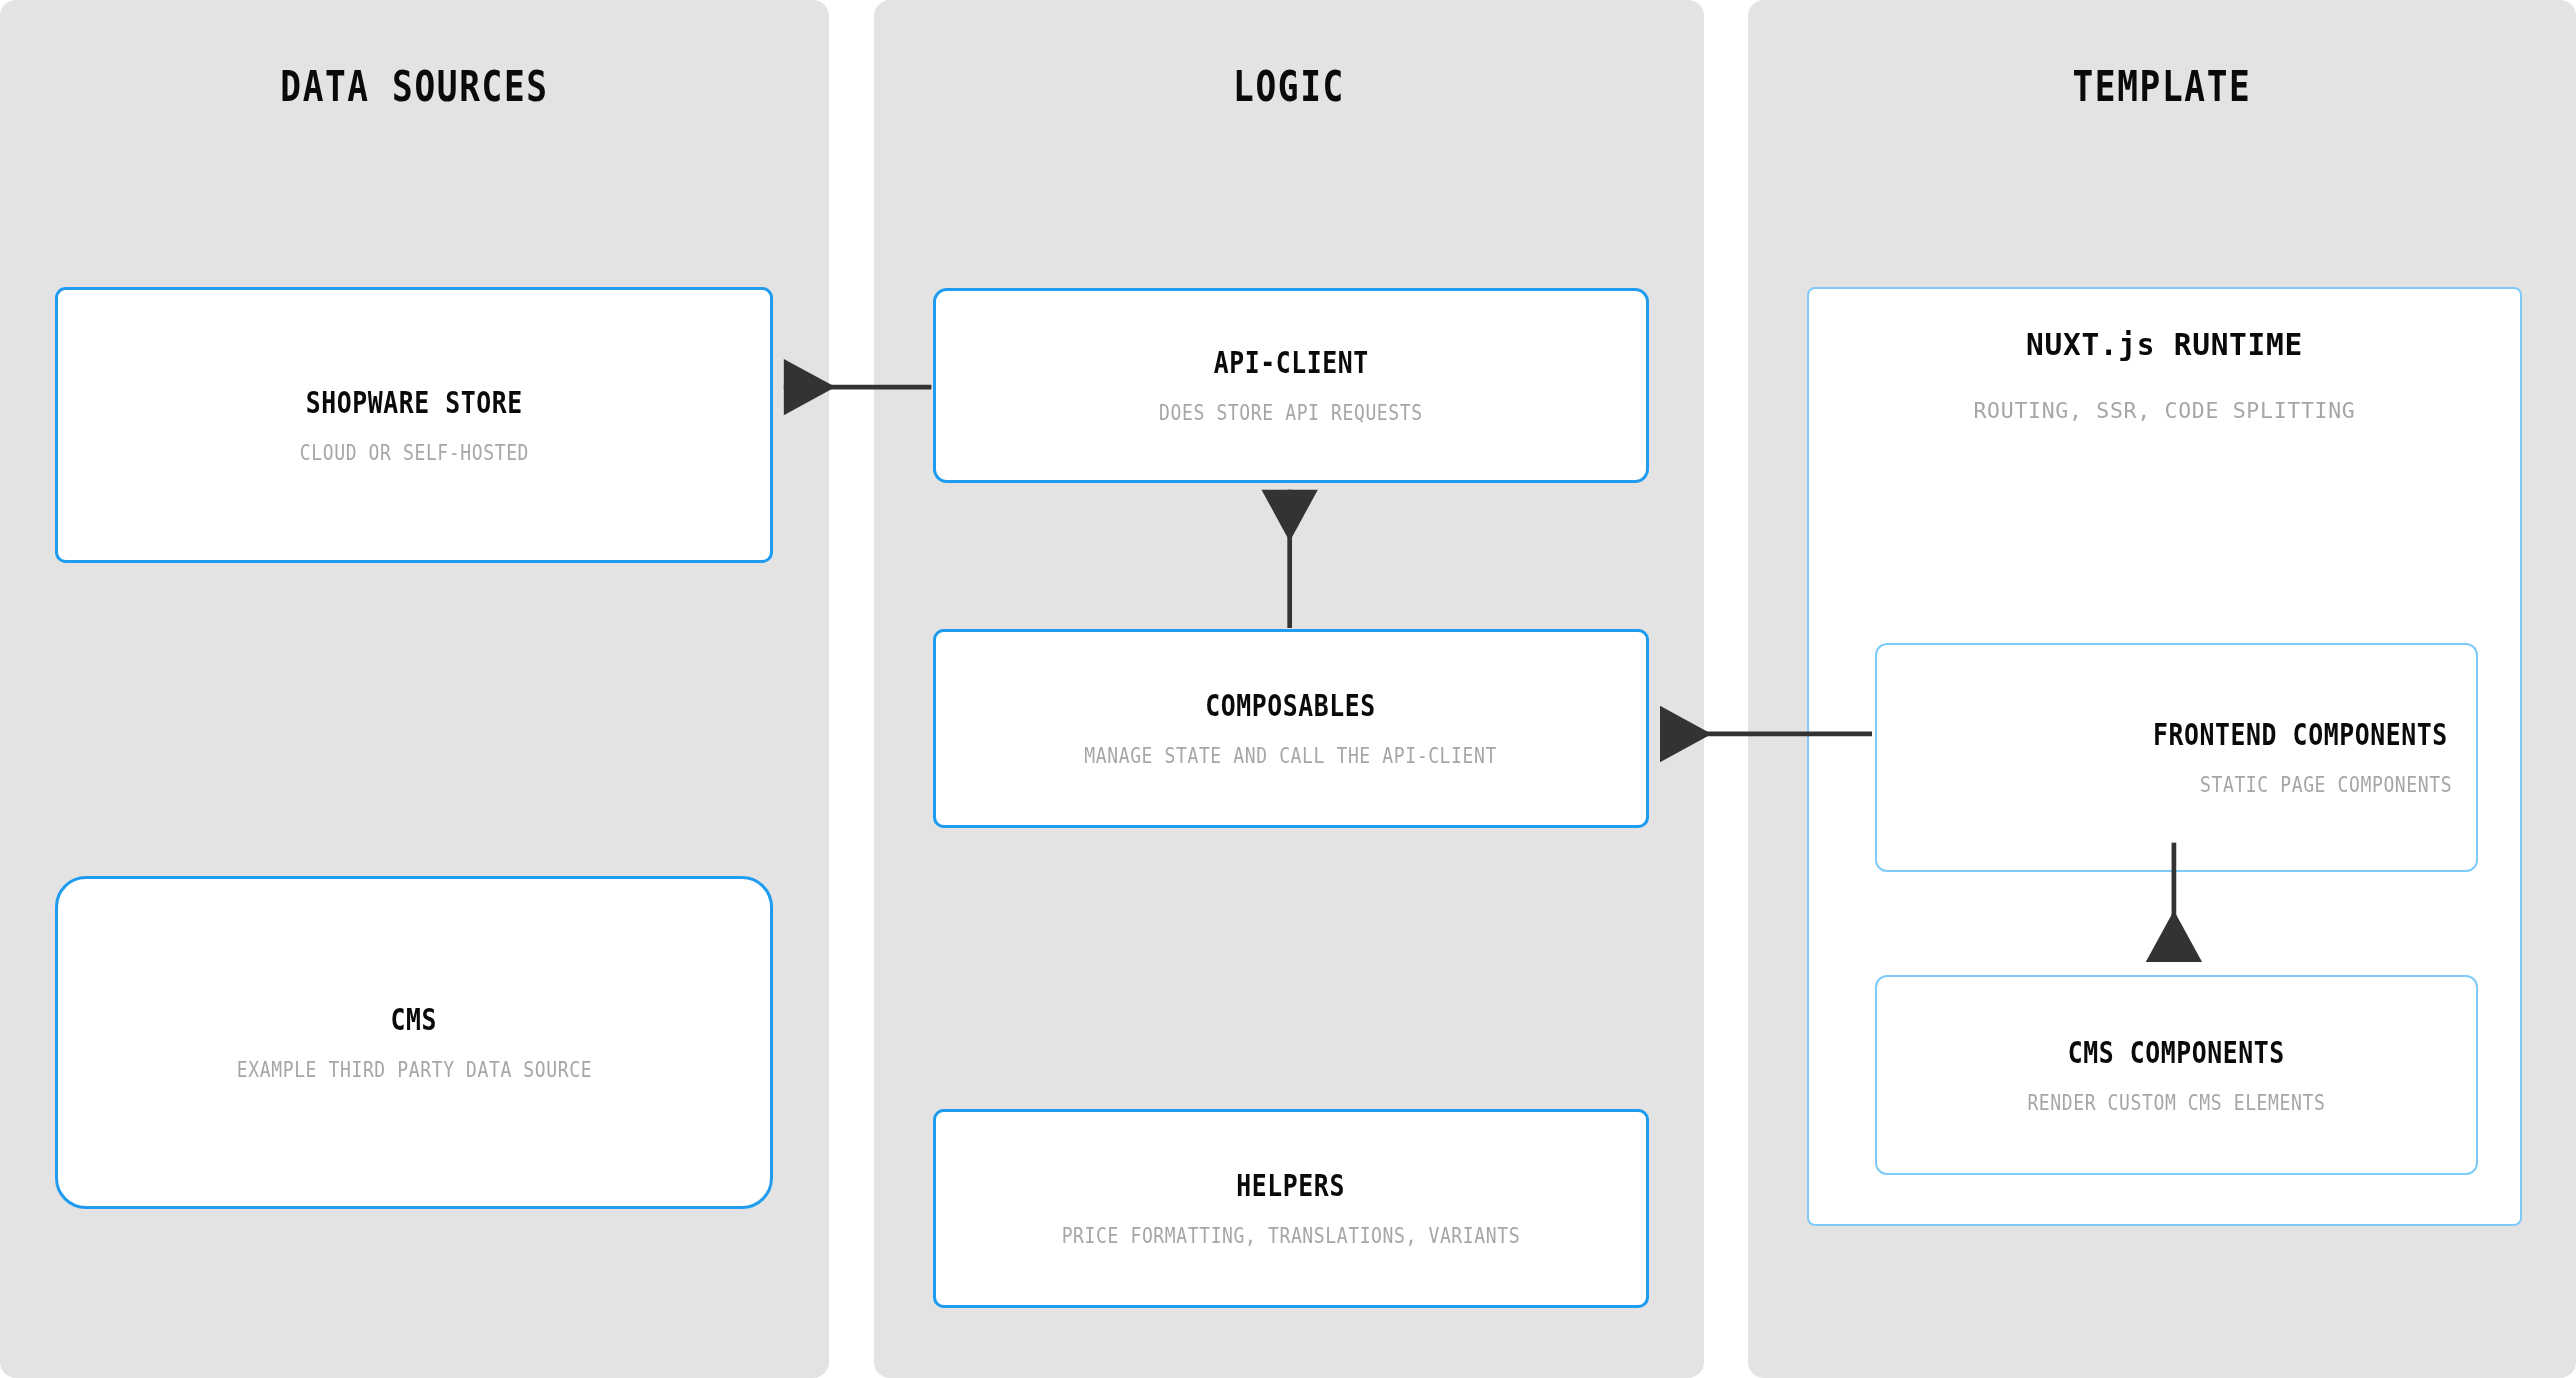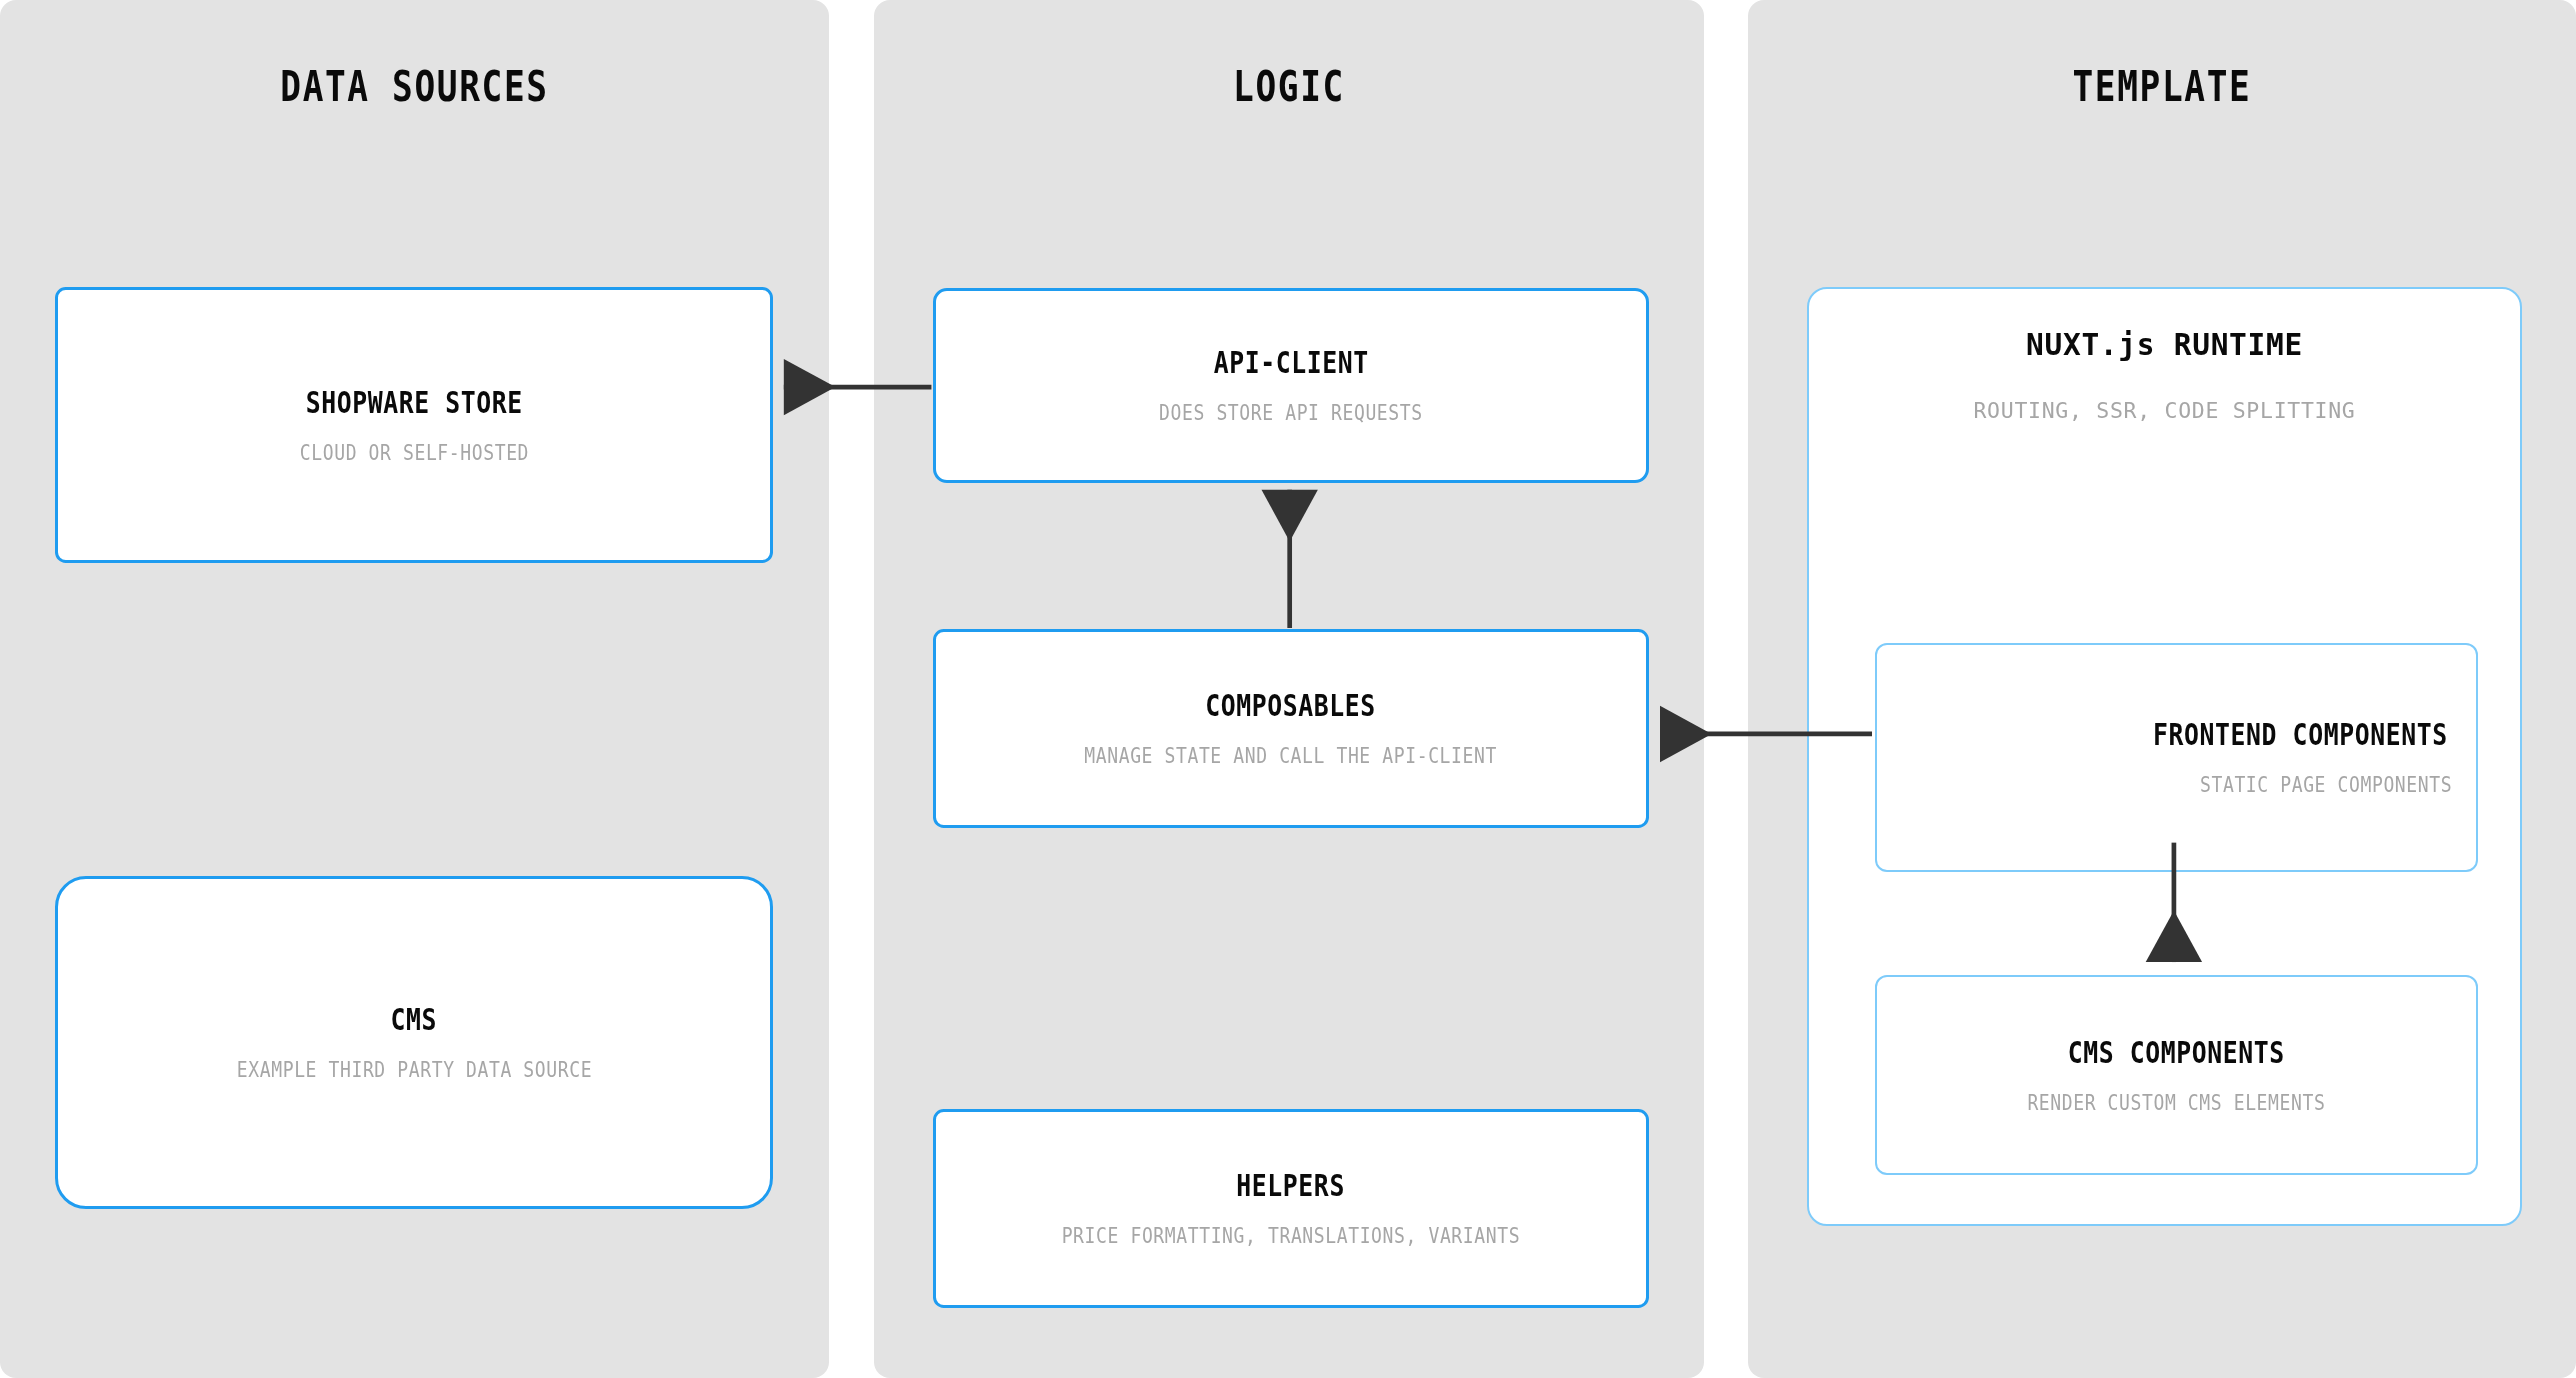--- a/index.html
+++ b/index.html
@@ -57,21 +57,21 @@
   .node.nested-child {
     border: 2.7px solid #7ecbfa;
     border-radius: 12px;
   }
 
   
   .node-group {
     position: absolute;
     background: #ffffff;
     border: 2.7px solid #7ecbfa;
-    border-radius: 20px;
+    border-radius: 8px;
   }
 
   .node-title {
     font-family: "DejaVu Sans Mono", monospace;
     font-size: 29.5px;
     font-weight: 700;
     letter-spacing: 0.7px;
     color: #0a0a0a;
     text-align: center;
     white-space: nowrap;

